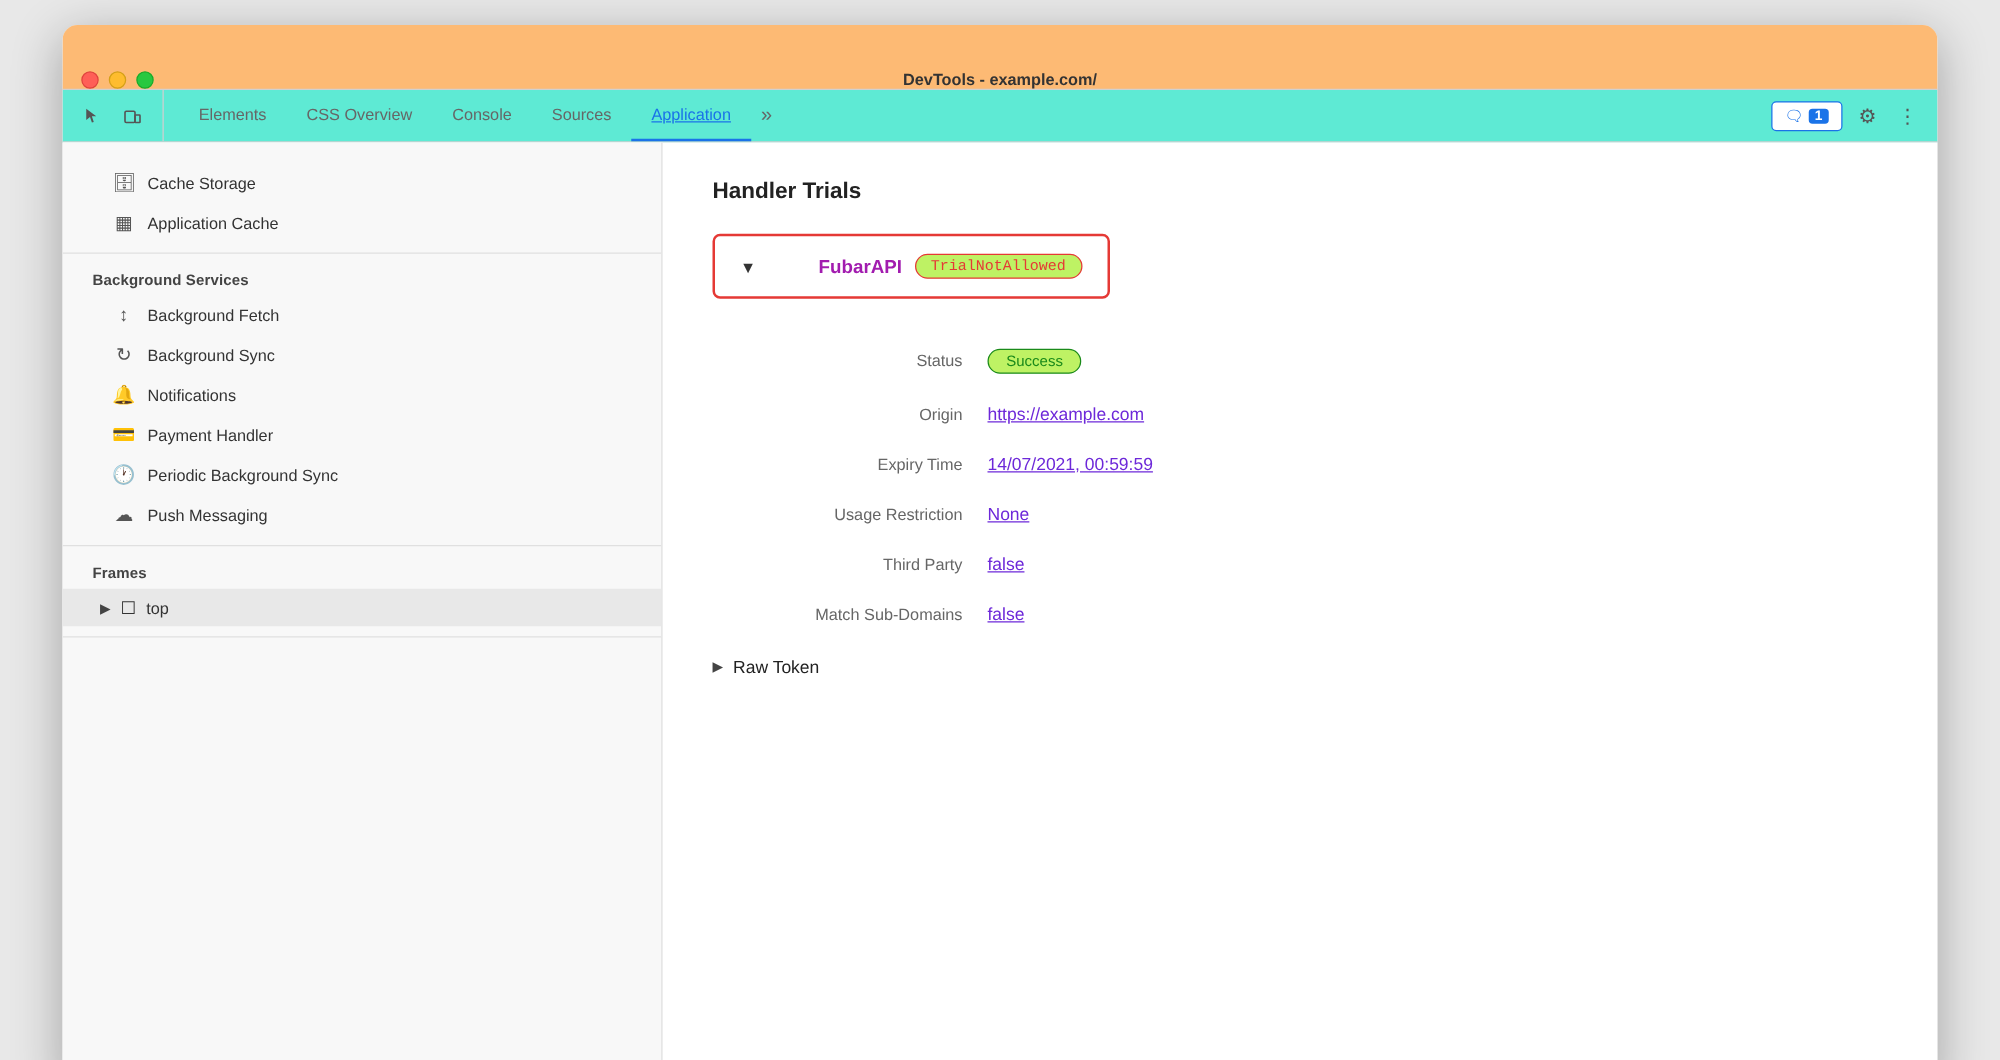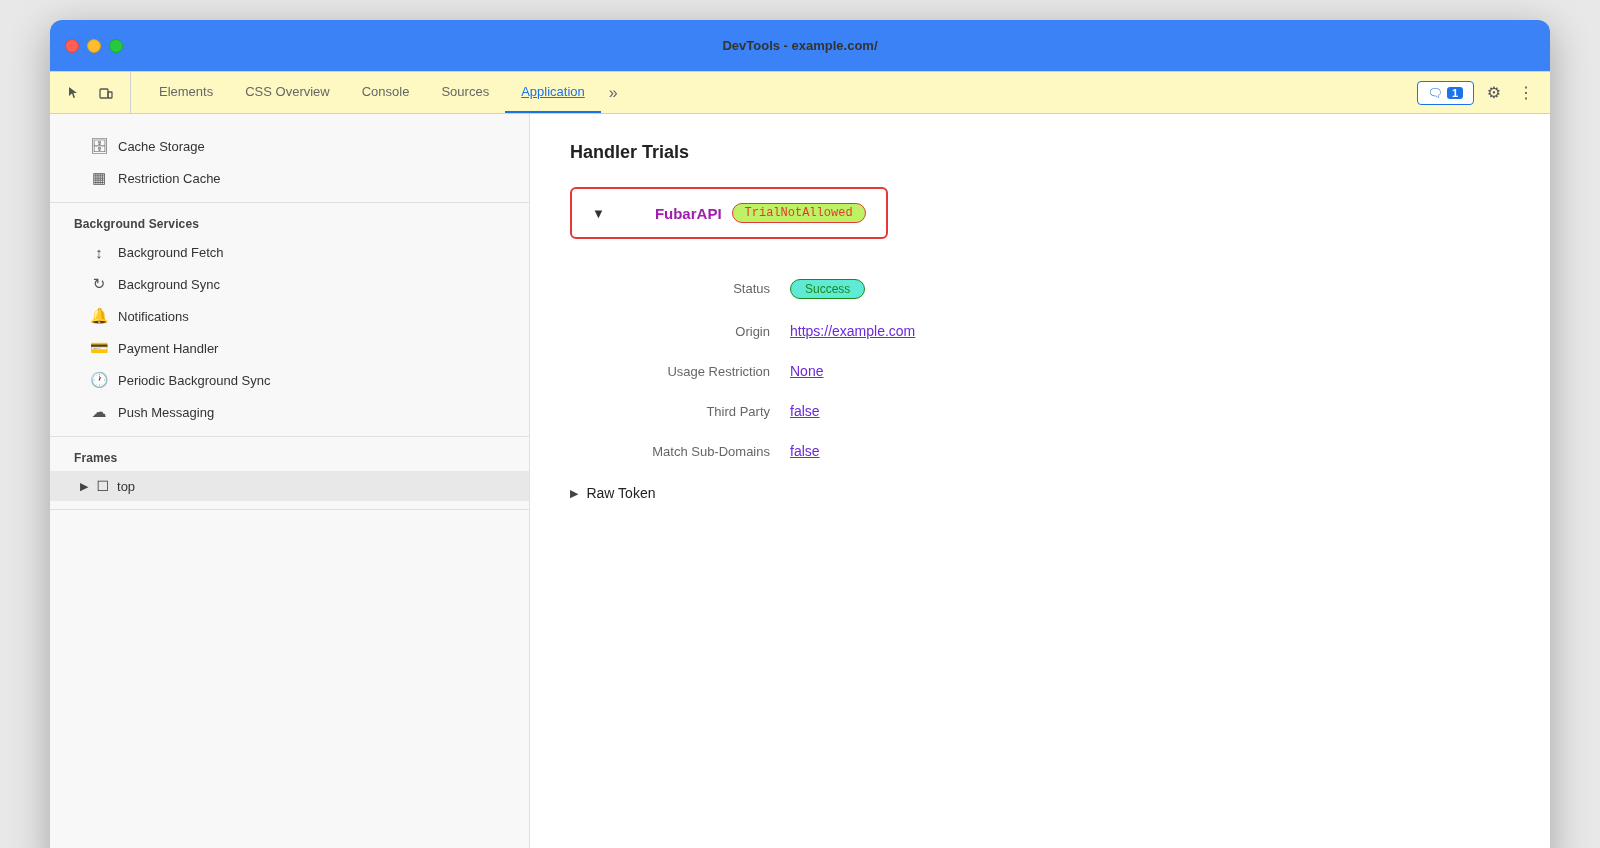--- a/index.html
+++ b/index.html
@@ -17,24 +17,24 @@
     .window {
       width: 1500px;
       background: #f5f5f5;
       border-radius: 12px;
       box-shadow: 0 10px 40px rgba(0,0,0,0.3);
       overflow: hidden;
     }
 
     
     .title-bar {
-      background: #3b82f6;
+      background: #fdba74;
       height: 52px;
       display: flex;
-      align-items: center;
+      align-items: flex-end;
       padding: 0 15px;
       border-bottom: 1px solid #d0d0d0;
       position: relative;
     }
 
     .traffic-lights {
       display: flex;
       gap: 8px;
     }
 
@@ -52,21 +52,21 @@
       position: absolute;
       left: 50%;
       transform: translateX(-50%);
       font-size: 13px;
       font-weight: 600;
       color: #333;
     }
 
     
     .tab-bar {
-      background: #fef9c3;
+      background: #5eead4;
       display: flex;
       align-items: stretch;
       padding: 0 12px;
       border-bottom: 1px solid #d0d0d0;
       height: 42px;
     }
 
     .tab-bar-left {
       display: flex;
       align-items: center;
@@ -283,21 +283,21 @@
       text-decoration: underline;
     }
 
     .status-badge {
       display: inline-block;
       border: 1.5px solid #1a8a1a;
       border-radius: 50px;
       padding: 2px 14px;
       font-size: 12px;
       color: #1a8a1a;
-      background: #5eead4;
+      background: #bef264;
     }
 
     
     .raw-token-row {
       display: flex;
       align-items: center;
       gap: 8px;
       padding: 14px 0;
       font-size: 14px;
       color: #222;
@@ -367,21 +367,21 @@
 
     <div class="sidebar">
 
       <div class="sidebar-section">
         <div class="sidebar-item">
           <span class="sidebar-icon">🗄</span>
           <span>Cache Storage</span>
         </div>
         <div class="sidebar-item">
           <span class="sidebar-icon">▦</span>
-          <span>Restriction Cache</span>
+          <span>Application Cache</span>
         </div>
       </div>
 
       <div class="sidebar-section">
         <div class="sidebar-section-title">Background Services</div>
 
         <div class="sidebar-item">
           <span class="sidebar-icon">↕</span>
           <span>Background Fetch</span>
         </div>
@@ -433,20 +433,24 @@
         <div class="detail-row">
           <span class="detail-label">Status</span>
           <span class="status-badge">Success</span>
         </div>
 
         <div class="detail-row">
           <span class="detail-label">Origin</span>
           <span class="detail-value">https://example.com</span>
         </div>
 
+        <div class="detail-row">
+          <span class="detail-label">Expiry Time</span>
+          <span class="detail-value">14/07/2021, 00:59:59</span>
+        </div>
 
         <div class="detail-row">
           <span class="detail-label">Usage Restriction</span>
           <span class="detail-value">None</span>
         </div>
 
         <div class="detail-row">
           <span class="detail-label">Third Party</span>
           <span class="detail-value">false</span>
         </div>

